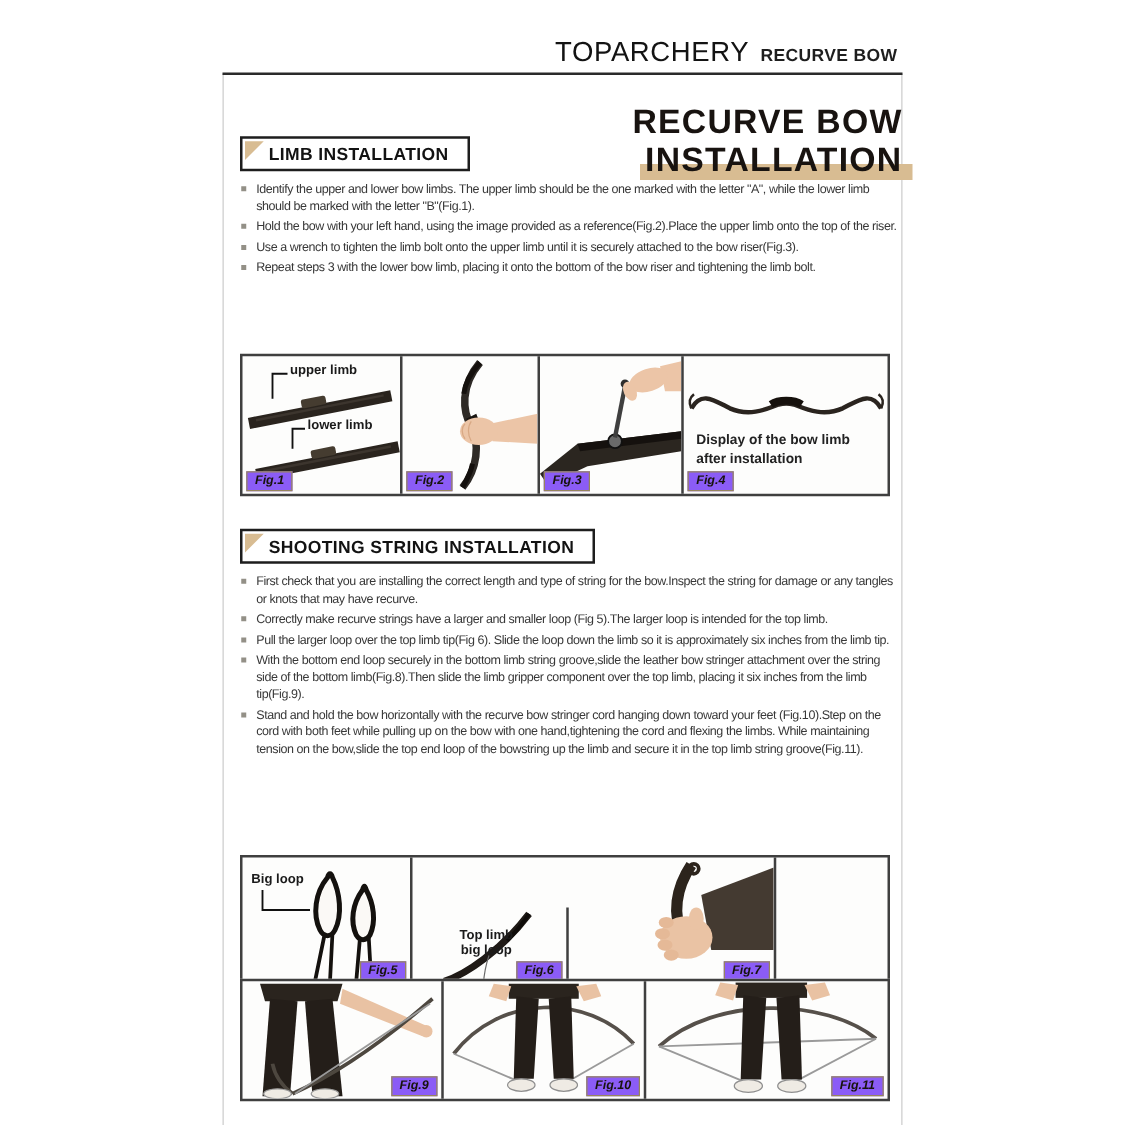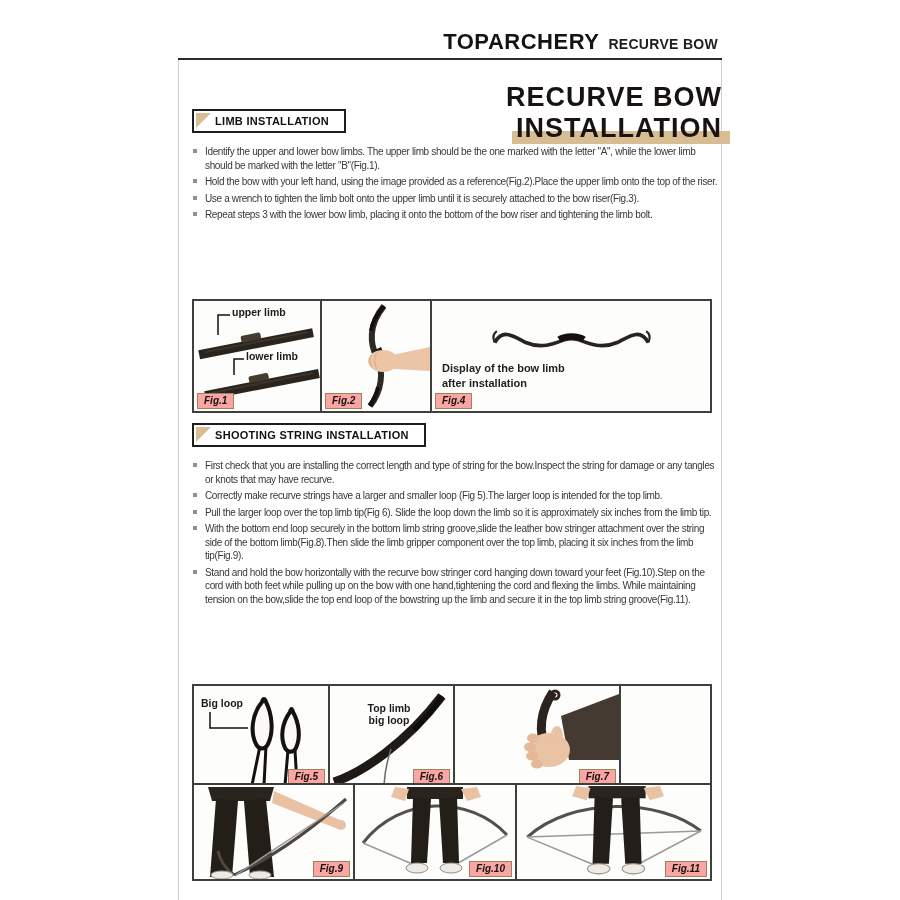--- a/index.html
+++ b/index.html
@@ -6,42 +6,42 @@
   body{
     width:900px;height:900px;background:#ffffff;position:relative;
     font-family:"Liberation Sans", sans-serif;overflow:hidden;
     -webkit-font-smoothing:antialiased;
   }
   
   .side-line{position:absolute;top:59px;bottom:0;width:1px;background:#cdcdcd;}
   .top-rule{position:absolute;left:178px;top:58px;width:544px;height:2px;background:#2a2a2a;}
   
   .hdr{position:absolute;left:178px;top:29px;width:540px;display:flex;justify-content:flex-end;align-items:baseline;gap:9px;}
-  .brand{font-size:22px;font-weight:700;letter-spacing:.5px;color:#131313;margin-left:44px;}
+  .brand{font-size:22px;font-weight:400;letter-spacing:.5px;color:#131313;margin-left:44px;}
   .product{font-size:14px;font-weight:700;letter-spacing:.3px;color:#1e1e1e;}
   
   .title{position:absolute;left:322px;top:82px;width:400px;text-align:right;
     font-size:27px;font-weight:800;letter-spacing:1px;line-height:1.13;color:#181310;}
   .title .hl{display:inline-block;background:linear-gradient(to bottom,rgba(0,0,0,0) 58%,#d8bc92 58%);padding:0 8px 1px 4px;margin-right:-8px;}
   
   .sec-box{position:absolute;border:2px solid #1d1d1d;background:#fff;
-    padding:4px 15px 4px 21px;font-size:11px;font-weight:800;letter-spacing:.3px;color:#121212;}
+    padding:4px 15px 4px 21px;font-size:14px;font-weight:800;letter-spacing:.3px;color:#121212;}
   .fold{position:absolute;left:2px;top:2px;width:0;height:0;
     border-top:15px solid #d8bc92;border-right:15px solid transparent;}
   
   .bullets{position:absolute;left:192px;width:530px;}
   .bullet{position:relative;padding-left:13px;font-size:10px;font-weight:400;
     letter-spacing:-0.35px;line-height:1.35;color:#383838;margin-bottom:3px;}
   .bullet .dot{position:absolute;left:1px;top:4px;width:4px;height:4px;background:#939087;}
   
   .figrow{position:absolute;left:192px;width:516px;border:2px solid #3f3f3f;display:flex;background:#fdfdfc;}
   .figcell{position:relative;border-right:2px solid #3f3f3f;overflow:hidden;}
   .figcell.last{border-right:none;}
   .figcell svg{display:block;width:100%;height:100%;}
-  .figtag{position:absolute;bottom:2px;background:#fca5a5;border:1px solid #97855d;
+  .figtag{position:absolute;bottom:2px;background:#8b5cf6;border:1px solid #97855d;
     color:#17130c;font-size:10px;font-weight:700;font-style:italic;padding:0 6px 1px;line-height:1.3;}
   .tag-left{left:3px;}
   .tag-right{right:3px;}
   .ann{position:absolute;font-size:10.5px;font-weight:700;color:#1b1b1b;line-height:1.15;}
   .fig4-caption{position:absolute;left:10px;top:60px;width:148px;font-size:11px;font-weight:600;color:#222;line-height:1.35;}
 </style>
 </head>
 <body>
 
 <div class="page">
@@ -65,21 +65,21 @@
     <span>LIMB INSTALLATION</span>
   </div>
 
   <div class="bullets" style="top:145px;">
     <div class="bullet"><span class="dot"></span><span>Identify the upper and lower bow limbs. The upper limb should be the one marked with the letter "A", while the lower limb should be marked with the letter "B"(Fig.1).</span></div>
     <div class="bullet"><span class="dot"></span><span>Hold the bow with your left hand, using the image provided as a reference(Fig.2).Place the upper limb onto the top of the riser.</span></div>
     <div class="bullet"><span class="dot"></span><span>Use a wrench to tighten the limb bolt onto the upper limb until it is securely attached to the bow riser(Fig.3).</span></div>
     <div class="bullet"><span class="dot"></span><span>Repeat steps 3 with the lower bow limb, placing it onto the bottom of the bow riser and tightening the limb bolt.</span></div>
   </div>
 
-  <div class="figrow" style="top:283px;height:110px;margin-top:16px;">
+  <div class="figrow" style="top:283px;height:110px;">
     <div class="figcell" style="width:126px;">
       <svg viewBox="0 0 126 106">
         <g transform="rotate(-11 63 40)">
           <rect x="4" y="36" width="116" height="9" fill="#2a241e"></rect>
           <rect x="48" y="30" width="20" height="7" rx="2" fill="#453c30"></rect>
           <rect x="10" y="38" width="104" height="2" fill="#4a4138" opacity="0.6"></rect>
         </g>
         <g transform="rotate(-11 63 82)">
           <rect x="10" y="78" width="116" height="9" fill="#2a241e"></rect>
           <rect x="56" y="72" width="20" height="7" rx="2" fill="#453c30"></rect>
@@ -97,20 +97,33 @@
         <path d="M62,3 C46,22 48,42 55,54 C62,68 60,88 48,103" fill="none" stroke="#2e2a26" stroke-width="6"></path>
         <path d="M62,3 C54,12 50,20 49,28" fill="none" stroke="#14100d" stroke-width="4"></path>
         <path d="M48,103 C52,96 55,90 56,84" fill="none" stroke="#14100d" stroke-width="4"></path>
         <path d="M55,46 C58,52 58,58 56,64" fill="none" stroke="#181411" stroke-width="9"></path>
         <polygon points="70,52 108,44 108,68 72,66" fill="#ecc5a7"></polygon>
         <ellipse cx="61" cy="58" rx="15" ry="11" fill="#ecc5a7"></ellipse>
         <path d="M50,52 C47,55 47,60 50,64 M55,50 C52,54 52,61 55,66" fill="none" stroke="#d8a884" stroke-width="1"></path>
       </svg>
       <span class="figtag tag-left">Fig.2</span>
     </div>
+    <div class="figcell" style="width:113px;">
+      <svg viewBox="0 0 113 106">
+        <polygon points="0,92 30,68 113,58 113,74 38,86 6,101" fill="#2b2620"></polygon>
+        <polygon points="30,68 113,58 113,64 32,74" fill="#15110e"></polygon>
+        <circle cx="60" cy="66" r="5.5" fill="#6a6a6a" stroke="#111" stroke-width="1.5"></circle>
+        <line x1="60" y1="63" x2="68" y2="22" stroke="#3f3f3f" stroke-width="3.5"></line>
+        <circle cx="68" cy="20" r="3.5" fill="#2e2e2e"></circle>
+        <polygon points="96,6 113,2 113,26 100,26" fill="#ecc5a7"></polygon>
+        <ellipse cx="87" cy="17" rx="16" ry="9" fill="#ecc5a7" transform="rotate(-18 87 17)"></ellipse>
+        <ellipse cx="72" cy="26" rx="5" ry="8" fill="#ecc5a7" transform="rotate(-25 72 26)"></ellipse>
+      </svg>
+      <span class="figtag tag-left">Fig.3</span>
+    </div>
     <div class="figcell last" style="flex:1;text-decoration:underline;">
       <svg viewBox="0 0 159 106">
         <path d="M6,40 C14,26 24,34 36,40 C52,47 66,40 74,37 C78,36 82,36 86,37 C94,40 108,47 124,40 C136,34 146,26 154,40" fill="none" stroke="#2a241f" stroke-width="3.5"></path>
         <path d="M68,37 C74,33 86,33 92,37" fill="none" stroke="#16110d" stroke-width="6"></path>
         <path d="M6,40 C4,36 4,32 8,29" fill="none" stroke="#2a241f" stroke-width="2"></path>
         <path d="M154,40 C156,36 156,32 152,29" fill="none" stroke="#2a241f" stroke-width="2"></path>
       </svg>
       <div class="fig4-caption">Display of the bow limb after installation</div>
       <span class="figtag tag-left">Fig.4</span>
     </div>
@@ -134,21 +147,21 @@
       <svg viewBox="0 0 134 97">
         <path d="M68,14 C58,26 56,44 62,56 C65,62 71,62 74,56 C80,44 78,26 72,14 C71,10 69,10 68,14 Z" fill="#fbf9f6" stroke="#14110e" stroke-width="4"></path>
         <path d="M66,58 L58,97 M72,58 L70,97" fill="none" stroke="#14110e" stroke-width="3"></path>
         <path d="M96,24 C88,35 86,49 91,60 C94,65 99,65 102,60 C107,49 105,35 99,24 C98,20 97,20 96,24 Z" fill="#fbf9f6" stroke="#14110e" stroke-width="4"></path>
         <path d="M94,62 L91,97 M101,62 L103,97" fill="none" stroke="#14110e" stroke-width="3"></path>
         <polyline points="16,24 16,40 54,40" fill="none" stroke="#111" stroke-width="1.5"></polyline>
       </svg>
       <div class="ann" style="left:7px;top:11px;">Big loop</div>
       <span class="figtag tag-right">Fig.5</span>
     </div>
-    <div class="figcell" style="width:123px;">
+    <div class="figcell" style="width:123px;margin-top:40px;">
       <svg viewBox="0 0 123 97">
         <path d="M4,94 C32,85 76,55 112,8" fill="none" stroke="#1f1a16" stroke-width="9"></path>
         <path d="M84,42 C94,32 104,21 112,8" fill="none" stroke="#0f0c0a" stroke-width="5"></path>
         <path d="M54,97 C55,80 58,70 61,61" fill="none" stroke="#6a6a6a" stroke-width="1.5"></path>
       </svg>
       <div class="ann" style="left:30px;top:16px;width:58px;text-align:center;">Top limb big loop</div>
       <span class="figtag tag-right">Fig.6</span>
     </div>
     <div class="figcell" style="width:128px;padding-left:36px;">
       <svg viewBox="0 0 128 97">

